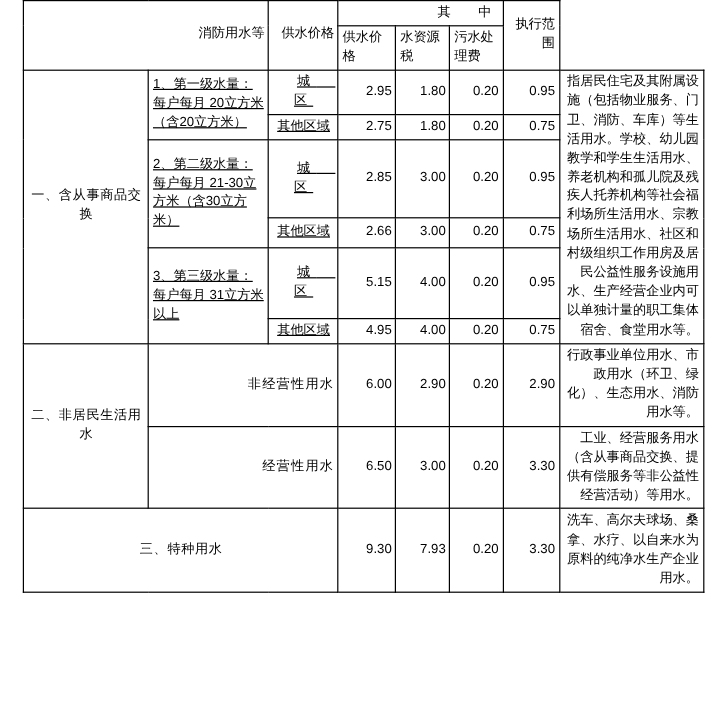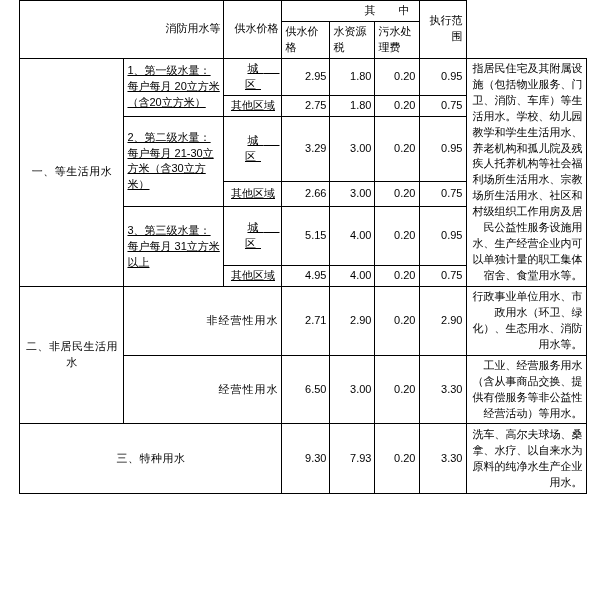--- a/index.html
+++ b/index.html
@@ -120,41 +120,41 @@
         <td class="hdr qz" colspan="3">其　中</td>
         <td class="hdr" rowspan="2">执行范围</td>
       </tr>
       <tr>
         <td class="hdr-sub">供水价格</td>
         <td class="hdr-sub">水资源税</td>
         <td class="hdr-sub">污水处理费</td>
       </tr>
 
       <tr>
-        <td class="cat-cell" rowspan="6">一、等生活用水</td>
+        <td class="cat-cell" rowspan="6">一、含从事商品交换</td>
         <td class="tier-cell" rowspan="2">1、第一级水量：每户每月 20立方米（含20立方米）</td>
         <td class="area-cell sp">城　区</td>
         <td class="num">2.95</td>
         <td class="num">1.80</td>
         <td class="num">0.20</td>
         <td class="num">0.95</td>
         <td class="scope" rowspan="6">指居民住宅及其附属设施（包括物业服务、门卫、消防、车库）等生活用水。学校、幼儿园教学和学生生活用水、养老机构和孤儿院及残疾人托养机构等社会福利场所生活用水、宗教场所生活用水、社区和村级组织工作用房及居民公益性服务设施用水、生产经营企业内可以单独计量的职工集体宿舍、食堂用水等。</td>
       </tr>
       <tr>
         <td class="area-cell">其他区域</td>
         <td class="num">2.75</td>
         <td class="num">1.80</td>
         <td class="num">0.20</td>
         <td class="num">0.75</td>
       </tr>
 
       <tr>
         <td class="tier-cell" rowspan="2">2、第二级水量：每户每月 21-30立方米（含30立方米）</td>
         <td class="area-cell sp">城　区</td>
-        <td class="num">3.29</td>
+        <td class="num">2.85</td>
         <td class="num">3.00</td>
         <td class="num">0.20</td>
         <td class="num">0.95</td>
       </tr>
       <tr>
         <td class="area-cell">其他区域</td>
         <td class="num">2.66</td>
         <td class="num">3.00</td>
         <td class="num">0.20</td>
         <td class="num">0.75</td>
@@ -172,21 +172,21 @@
         <td class="area-cell">其他区域</td>
         <td class="num">4.95</td>
         <td class="num">4.00</td>
         <td class="num">0.20</td>
         <td class="num">0.75</td>
       </tr>
 
       <tr style="height:60px">
         <td class="cat-cell" rowspan="2">二、非居民生活用水</td>
         <td class="mid-name" colspan="2">非经营性用水</td>
-        <td class="num">2.71</td>
+        <td class="num">6.00</td>
         <td class="num">2.90</td>
         <td class="num">0.20</td>
         <td class="num">2.90</td>
         <td class="scope">行政事业单位用水、市政用水（环卫、绿化）、生态用水、消防用水等。</td>
       </tr>
       <tr style="height:66px">
         <td class="mid-name" colspan="2">经营性用水</td>
         <td class="num">6.50</td>
         <td class="num">3.00</td>
         <td class="num">0.20</td>

